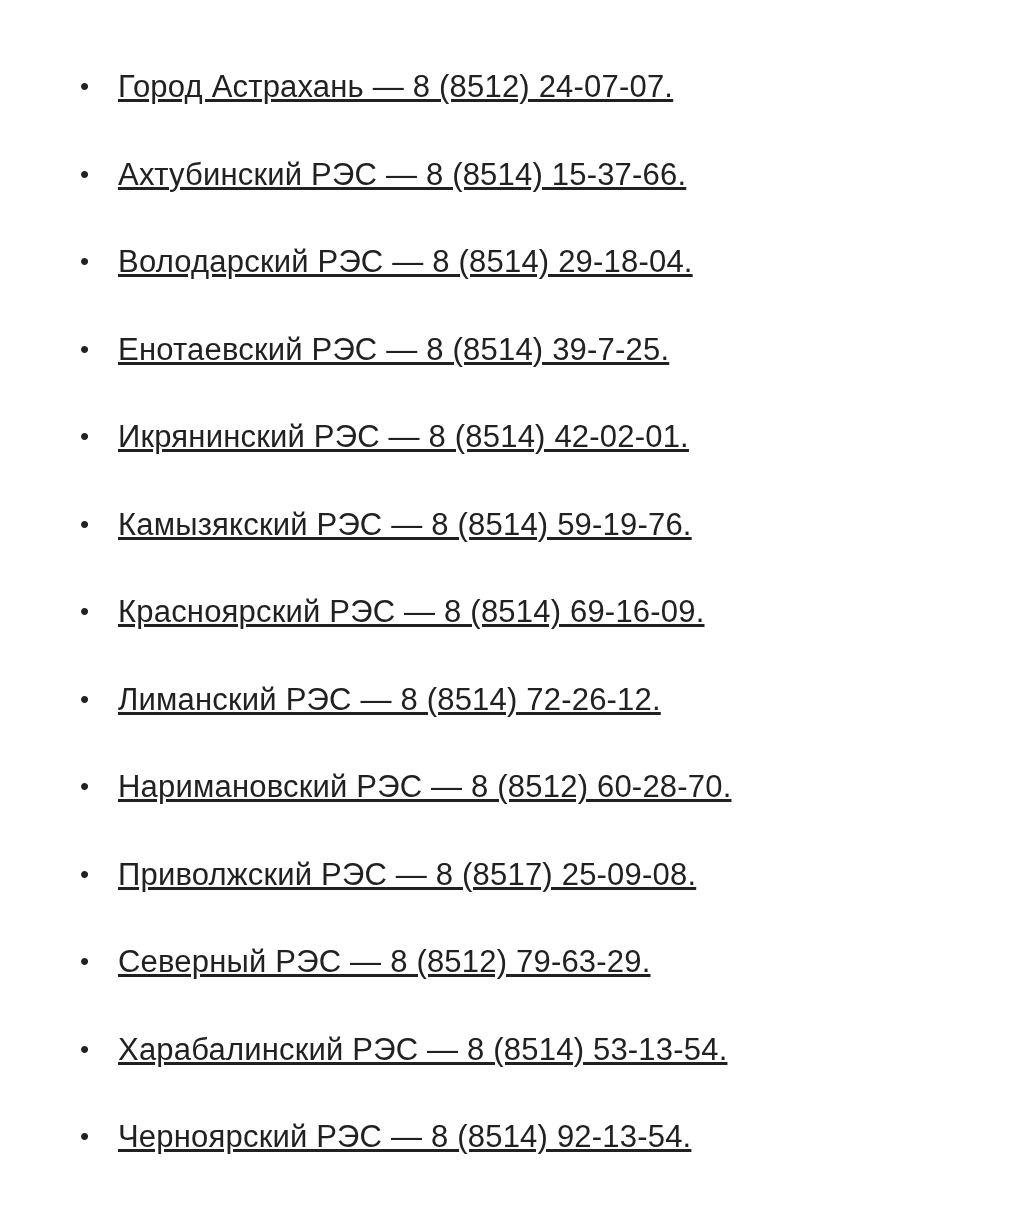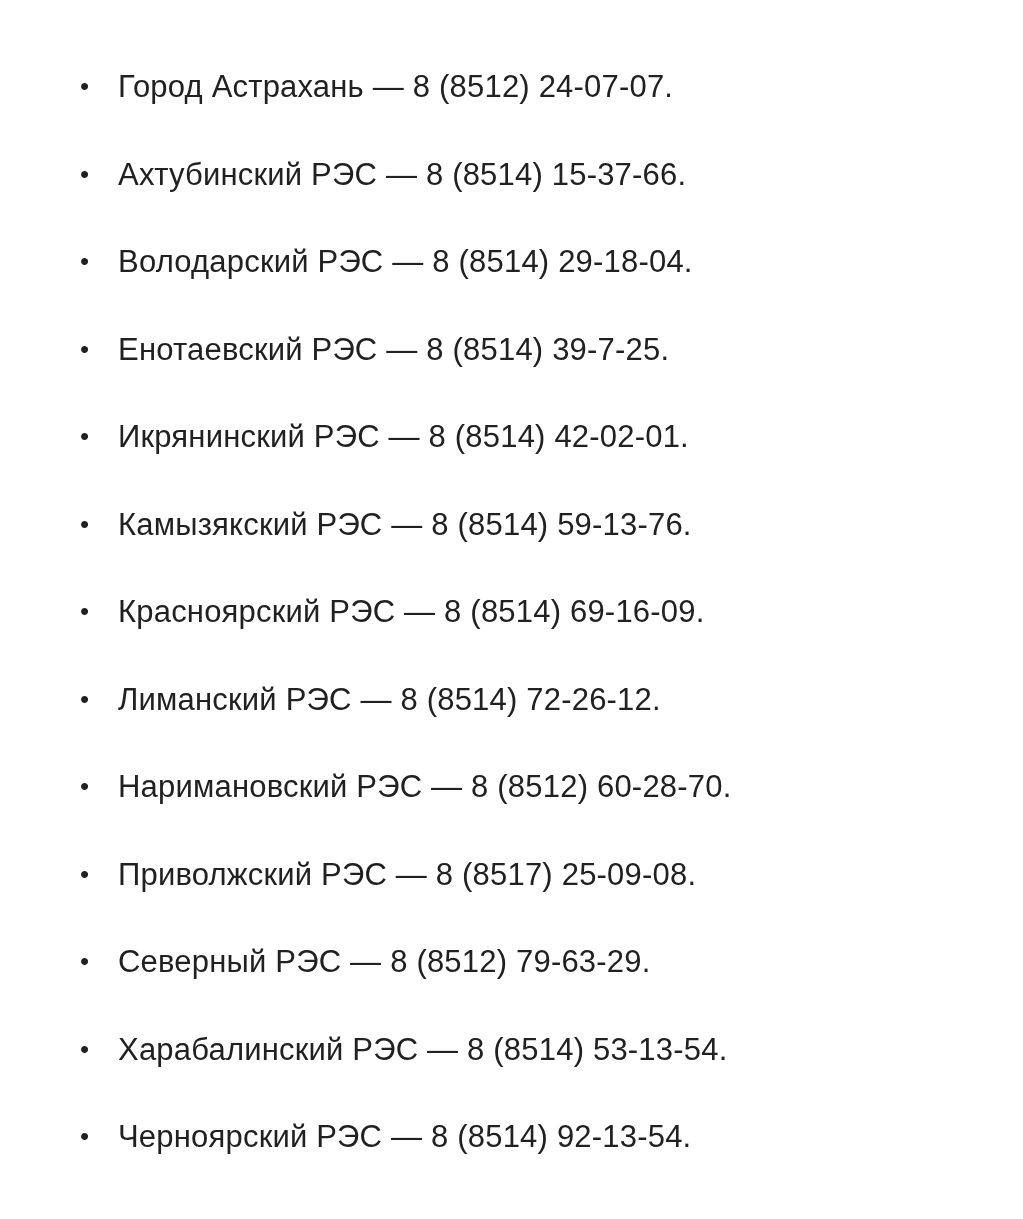--- a/index.html
+++ b/index.html
@@ -30,20 +30,21 @@
   }
   ul.phone-list li .bullet {
     flex: 0 0 38px;
     width: 38px;
     font-size: 26px;
     line-height: 41px;
     color: #212121;
   }
   ul.phone-list li .entry-text {
     flex: 1 1 auto;
+    text-decoration: underline;
   }
 </style>
 </head>
 <body>
 
 <ul class="phone-list">
   <li>
     <span class="bullet">•</span>
     <span class="entry-text">Город Астрахань — 8 (8512) 24-07-07.</span>
   </li>
@@ -58,21 +59,21 @@
   <li>
     <span class="bullet">•</span>
     <span class="entry-text">Енотаевский РЭС — 8 (8514) 39-7-25.</span>
   </li>
   <li>
     <span class="bullet">•</span>
     <span class="entry-text">Икрянинский РЭС — 8 (8514) 42-02-01.</span>
   </li>
   <li>
     <span class="bullet">•</span>
-    <span class="entry-text">Камызякский РЭС — 8 (8514) 59-13-76.</span>
+    <span class="entry-text">Камызякский РЭС — 8 (8514) 59-19-76.</span>
   </li>
   <li>
     <span class="bullet">•</span>
     <span class="entry-text">Красноярский РЭС — 8 (8514) 69-16-09.</span>
   </li>
   <li>
     <span class="bullet">•</span>
     <span class="entry-text">Лиманский РЭС — 8 (8514) 72-26-12.</span>
   </li>
   <li>

